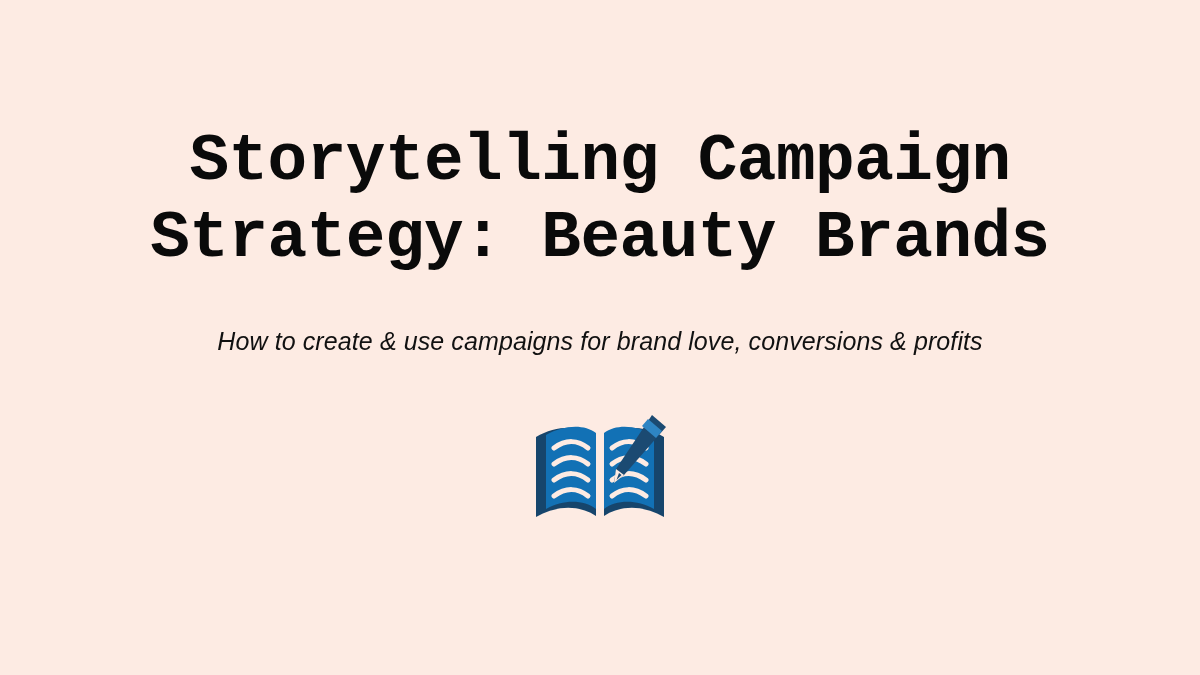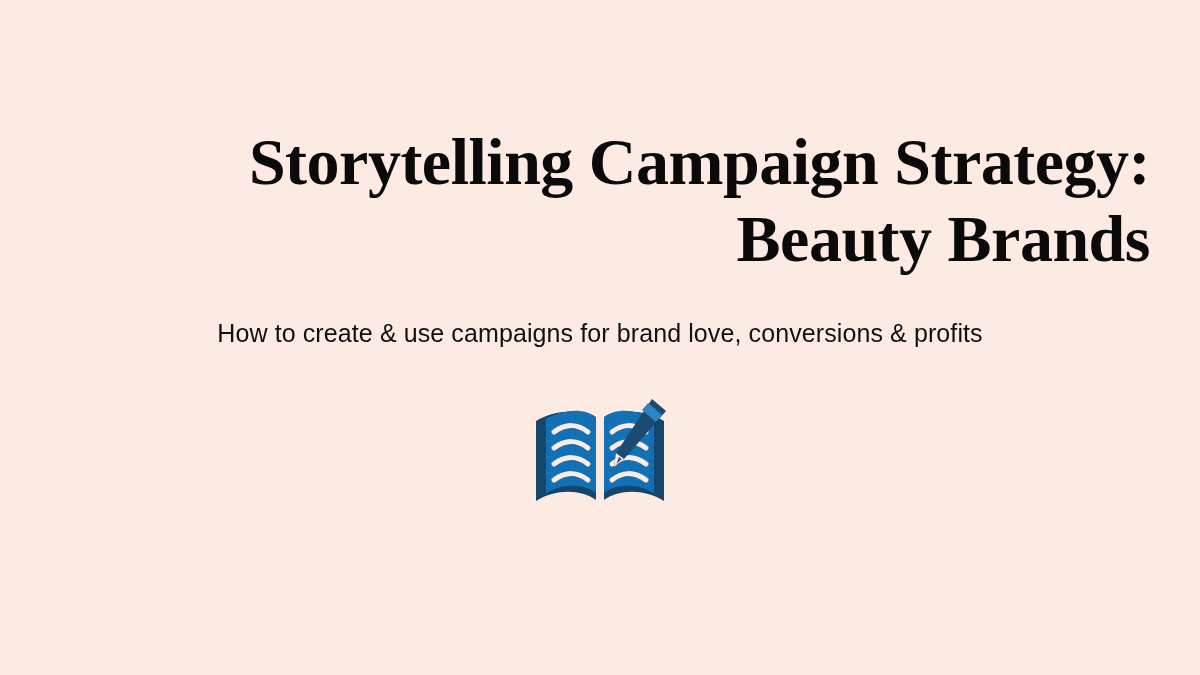--- a/index.html
+++ b/index.html
@@ -26,44 +26,44 @@
     box-sizing: border-box;
   }
 
   
   .title-block {
     width: 1100px;
     margin-top: 123px;
     text-align: center;
   }
   .title {
-    font-family: Liberation Serif, serif;
+    font-family: Liberation Mono, monospace;
     font-weight: bold;
     font-size: 66px;
     line-height: 1.17;
     letter-spacing: -0.5px;
     color: #0A0A0A;
     margin: 0;
     white-space: pre-line;
-    text-align: right;
   }
 
   
   .subtitle-block {
     width: 1060px;
     text-align: center;
     margin-top: 36px;
   }
   .subtitle {
     font-family: "Liberation Sans", sans-serif;
+    font-style: italic;
     font-weight: normal;
     font-size: 25px;
     line-height: 1.3;
     color: #111111;
-    margin: 4px;
+    margin: 12px;
     letter-spacing: 0.1px;
   }
 
   
   .emoji-block {
     margin-top: 42px;
     width: 150px;
     height: 118px;
     display: flex;
     align-items: center;

